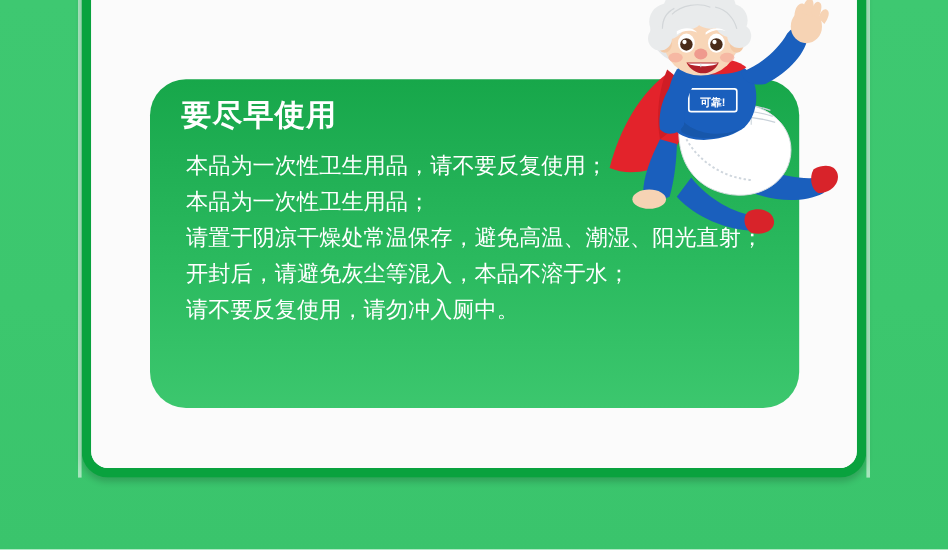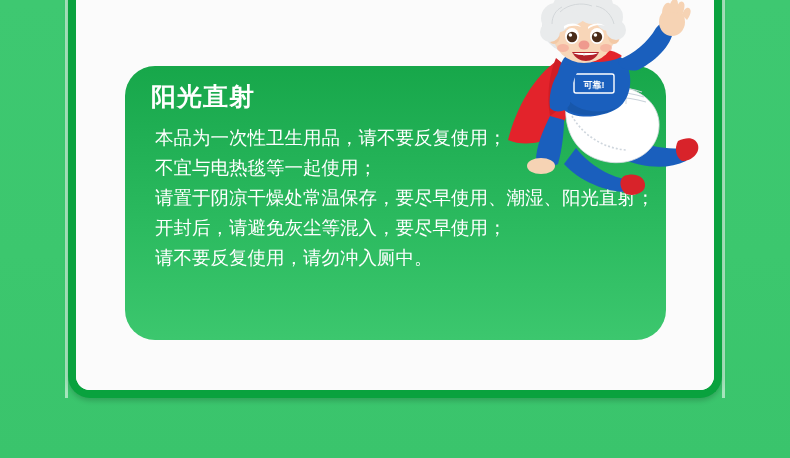--- a/index.html
+++ b/index.html
@@ -129,26 +129,26 @@
   <div class="card-seam-left"></div>
   <div class="card-seam-right"></div>
 
   <div class="white-card">
     <div class="white-card-inner"></div>
   </div>
 
   <div class="notice-panel"></div>
 
   <div class="notice-body">
-    <h1 class="notice-title">阳光直射</h1>
+    <h1 class="notice-title">要尽早使用</h1>
     <ul class="notice-lines">
       <li class="notice-line">本品为一次性卫生用品，请不要反复使用；</li>
-      <li class="notice-line">不宜与电热毯等一起使用；</li>
-      <li class="notice-line">请置于阴凉干燥处常温保存，要尽早使用、潮湿、阳光直射；</li>
-      <li class="notice-line">开封后，请避免灰尘等混入，要尽早使用；</li>
+      <li class="notice-line">本品为一次性卫生用品；</li>
+      <li class="notice-line">请置于阴凉干燥处常温保存，避免高温、潮湿、阳光直射；</li>
+      <li class="notice-line">开封后，请避免灰尘等混入，本品不溶于水；</li>
       <li class="notice-line">请不要反复使用，请勿冲入厕中。</li>
     </ul>
   </div>
 
   <div class="mascot">
     <svg width="215" height="200" viewBox="0 0 215 200" xmlns="http://www.w3.org/2000/svg">
 
       <path d="M52 62 C 28 78, 10 110, 2 142 C 16 148, 34 146, 48 138
                C 60 124, 68 104, 74 84 Z" fill="#e3232b"></path>
       <path d="M50 60 C 44 74, 40 96, 44 118 C 54 112, 66 96, 72 78 Z" fill="#cf1d25"></path>

